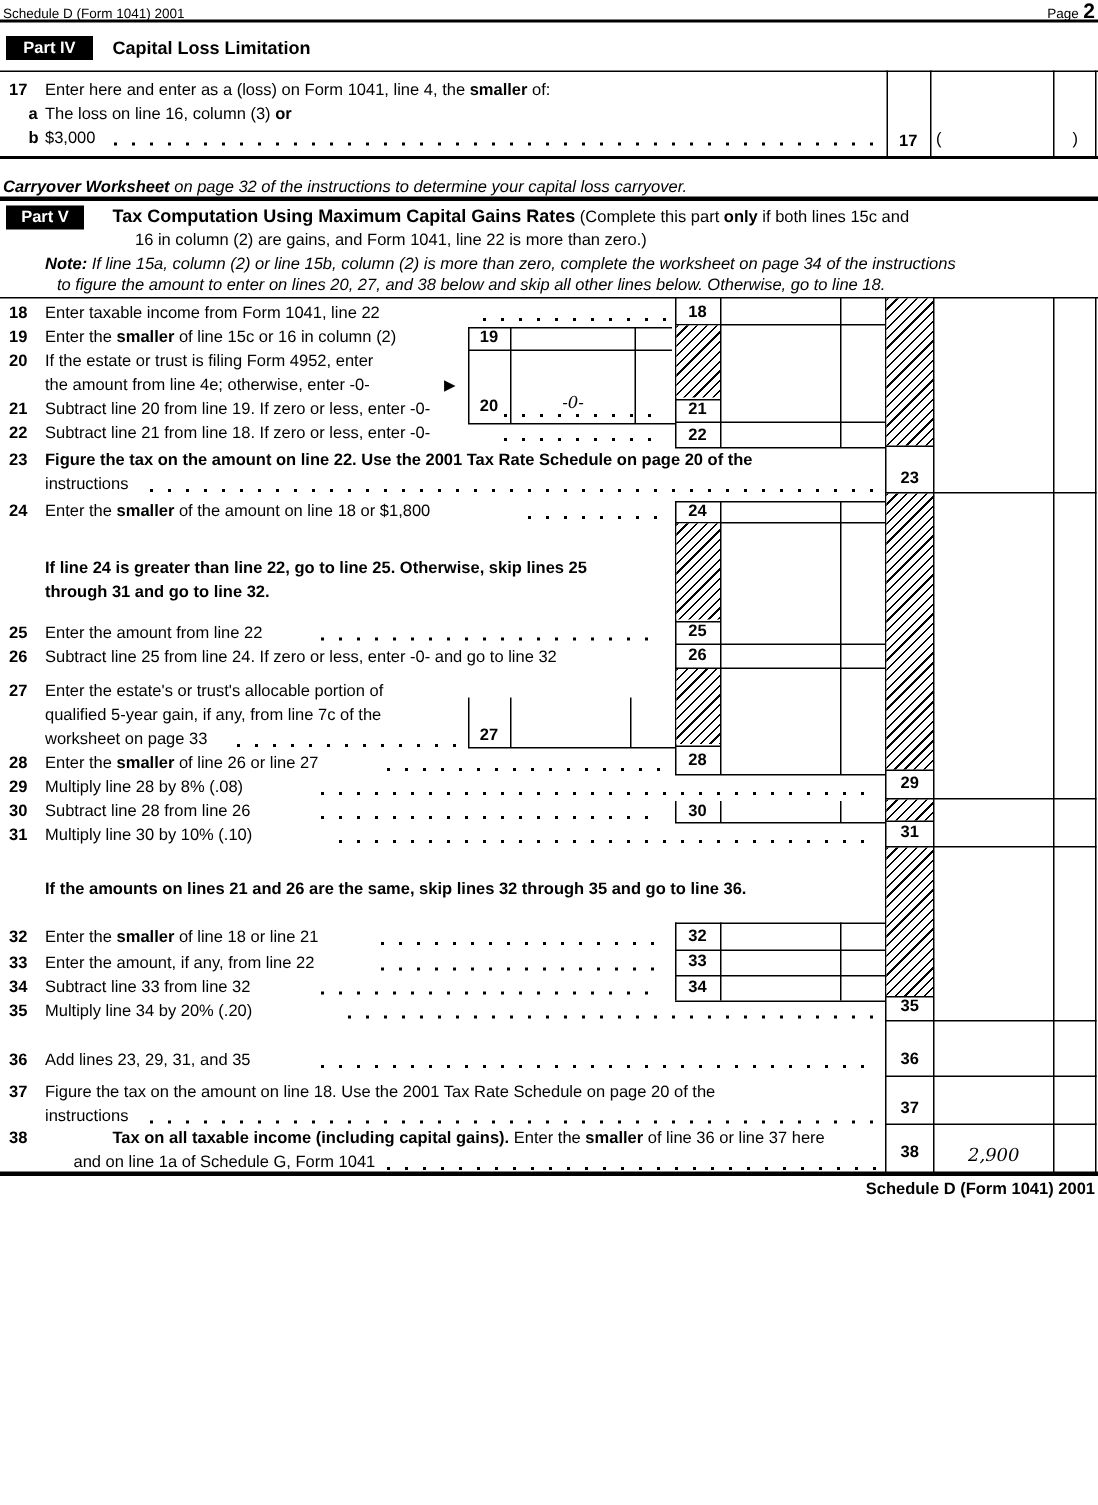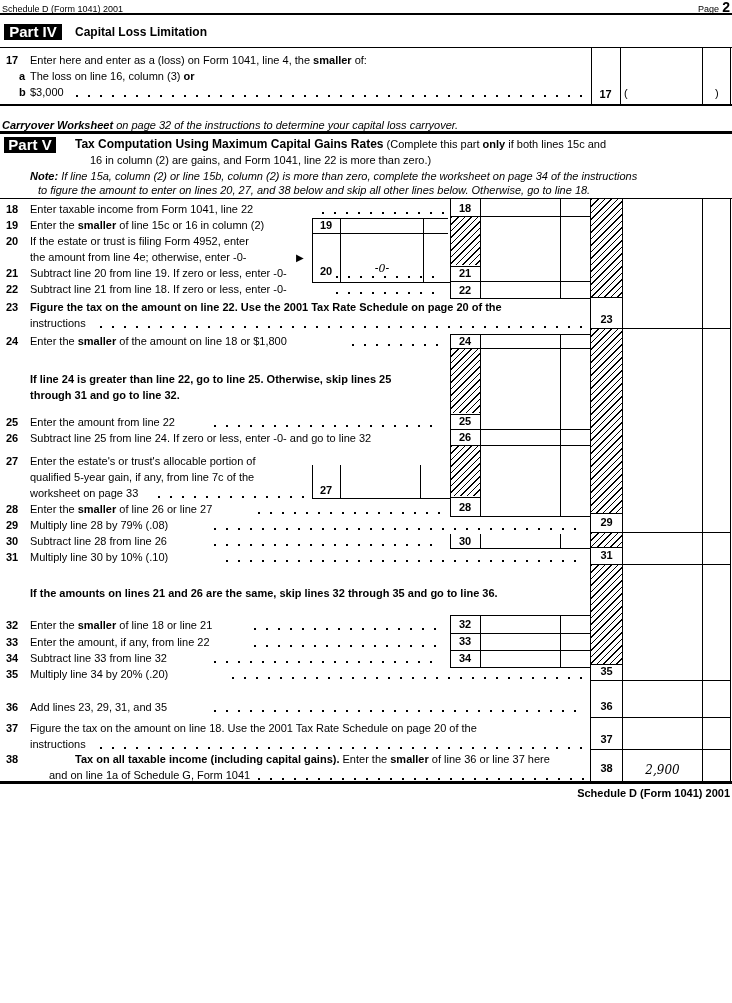--- a/index.html
+++ b/index.html
@@ -8,21 +8,21 @@
   .hl{position:absolute;background:#000;height:1px;}
   .vl{position:absolute;background:#000;width:1px;}
   .hatch{position:absolute;background:repeating-linear-gradient(135deg,#000 0 1.1px,#fff 1.1px 4.6px);}
   .txt{position:absolute;white-space:nowrap;}
   .b{font-weight:bold;}
   .i{font-style:italic;}
   .bi{font-weight:bold;font-style:italic;}
   .num{position:absolute;font-weight:bold;text-align:center;white-space:nowrap;}
   .dots{position:absolute;height:2px;background:repeating-linear-gradient(to right,#000 0 2px,transparent 2px 12px);}
   .badge{position:absolute;background:#000;color:#fff;font-weight:bold;text-align:center;
-         font-size:15px;line-height:16px;}
+         font-size:11px;line-height:16px;}
   .cell{position:absolute;}
   .val{position:absolute;font-family:"DejaVu Serif",serif;font-style:italic;text-align:center;}
   .hdr-small{font-size:9px;}
 </style>
 </head>
 <body>
 
 <div id="page">
 
   <div class="txt hdr-small" style="left:2px;top:3px;">Schedule D (Form 1041) 2001</div>
@@ -218,21 +218,21 @@
   <div class="txt" style="left:30px;top:455px;">Enter the estate's or trust's allocable portion of</div>
   <div class="txt" style="left:30px;top:471px;">qualified 5-year gain, if any, from line 7c of the</div>
   <div class="txt" style="left:30px;top:487px;">worksheet on page 33</div>
   <div class="dots" style="left:158px;top:496px;width:146px;"></div>
 
   <div class="txt b" style="left:6px;top:503px;">28</div>
   <div class="txt" style="left:30px;top:503px;"><span>Enter the </span><span class="b">smaller</span><span> of line 26 or line 27</span></div>
   <div class="dots" style="left:258px;top:512px;width:184px;"></div>
 
   <div class="txt b" style="left:6px;top:519px;">29</div>
-  <div class="txt" style="left:30px;top:519px;">Multiply line 28 by 79% (.08)</div>
+  <div class="txt" style="left:30px;top:519px;">Multiply line 28 by 8% (.08)</div>
   <div class="dots" style="left:214px;top:528px;width:370px;"></div>
 
   <div class="txt b" style="left:6px;top:535px;">30</div>
   <div class="txt" style="left:30px;top:535px;">Subtract line 28 from line 26</div>
   <div class="dots" style="left:214px;top:544px;width:228px;"></div>
 
   <div class="txt b" style="left:6px;top:551px;">31</div>
   <div class="txt" style="left:30px;top:551px;">Multiply line 30 by 10% (.10)</div>
   <div class="dots" style="left:226px;top:560px;width:358px;"></div>
 

